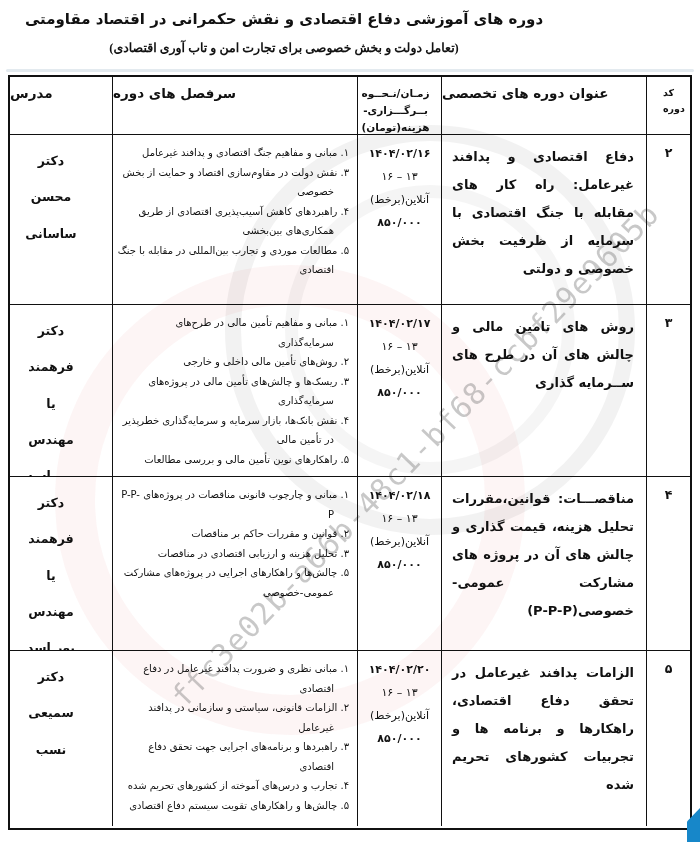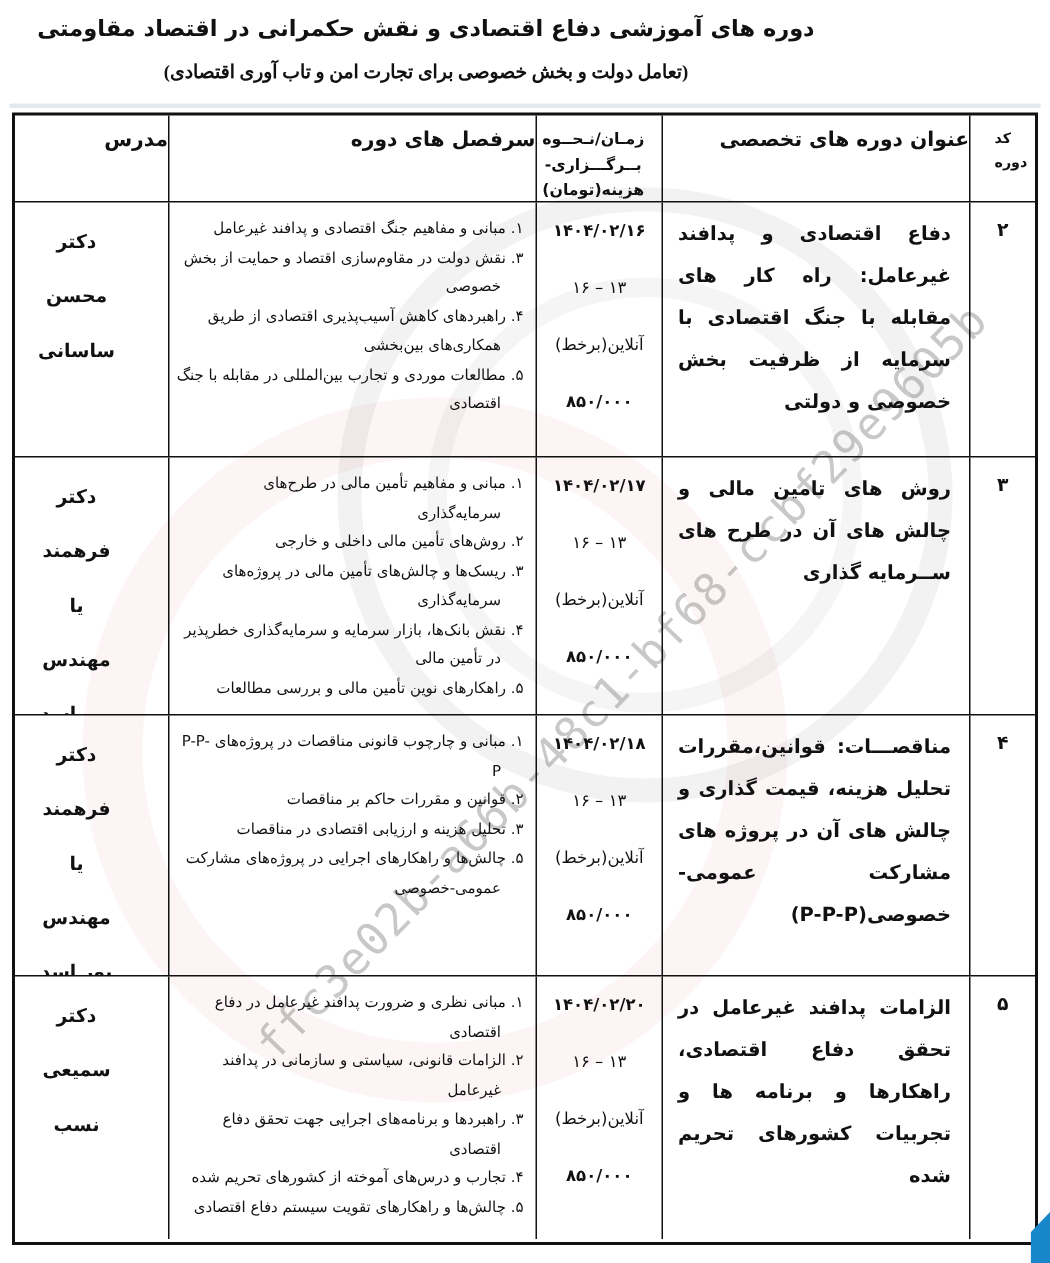--- a/index.html
+++ b/index.html
@@ -47,35 +47,35 @@
   .trow.r4 { height: 175px; }
   .cell { border-left: 1.5px solid #111; height: 100%; overflow: hidden; color: #111; }
   .col-instr { border-left: none; }
   .col-code   { width: 44px; }
   .col-title  { width: 205px; }
   .col-sched  { width: 84px; }
   .col-topics { width: 245px; }
   .col-instr  { flex: 1; }
 
   
-  .hdr .cell { display: flex; flex-direction: column; align-items: flex-start; justify-content: flex-start; padding-top: 8px; font-weight: 700; }
+  .hdr .cell { display: flex; flex-direction: column; align-items: flex-end; justify-content: flex-start; padding-top: 8px; font-weight: 700; }
   .hdr .col-code { font-size: 9.5px; font-weight: 600; line-height: 1.7; align-items: flex-end; padding-left: 16px; padding-right: 7px; }
   .hdr .col-title, .hdr .col-topics, .hdr .col-instr { font-size: 13.5px; }
   .hdr .col-sched { font-size: 10.5px; line-height: 1.6; align-items: center; padding-right: 8px; }
 
   
   .cell-code { text-align: center; padding-top: 10px; font-size: 12.5px; font-weight: 600; }
   .cell-title {
     padding: 8px 12px 6px 10px;
     font-size: 13px; font-weight: 700; line-height: 2.15;
     text-align: justify;
   }
   .cell-sched {
     display: flex; flex-direction: column; align-items: center;
-    justify-content: flex-start; gap: 25px; padding-top: 12px;
+    justify-content: flex-start; gap: 10px; padding-top: 12px;
     font-size: 11px;
   }
   .sch-date { font-weight: 600; }
   .sch-price { font-weight: 700; }
   .cell-topics { padding: 8px 8px 6px 4px; font-size: 10px; line-height: 1.95; margin-left: 20px; }
   .topic { padding-right: 15px; text-indent: -15px; }
   .cell-instr { text-align: center; font-weight: 700; font-size: 12.5px; line-height: 2.9; padding-top: 8px; }
 
   
   .corner-ribbon {

